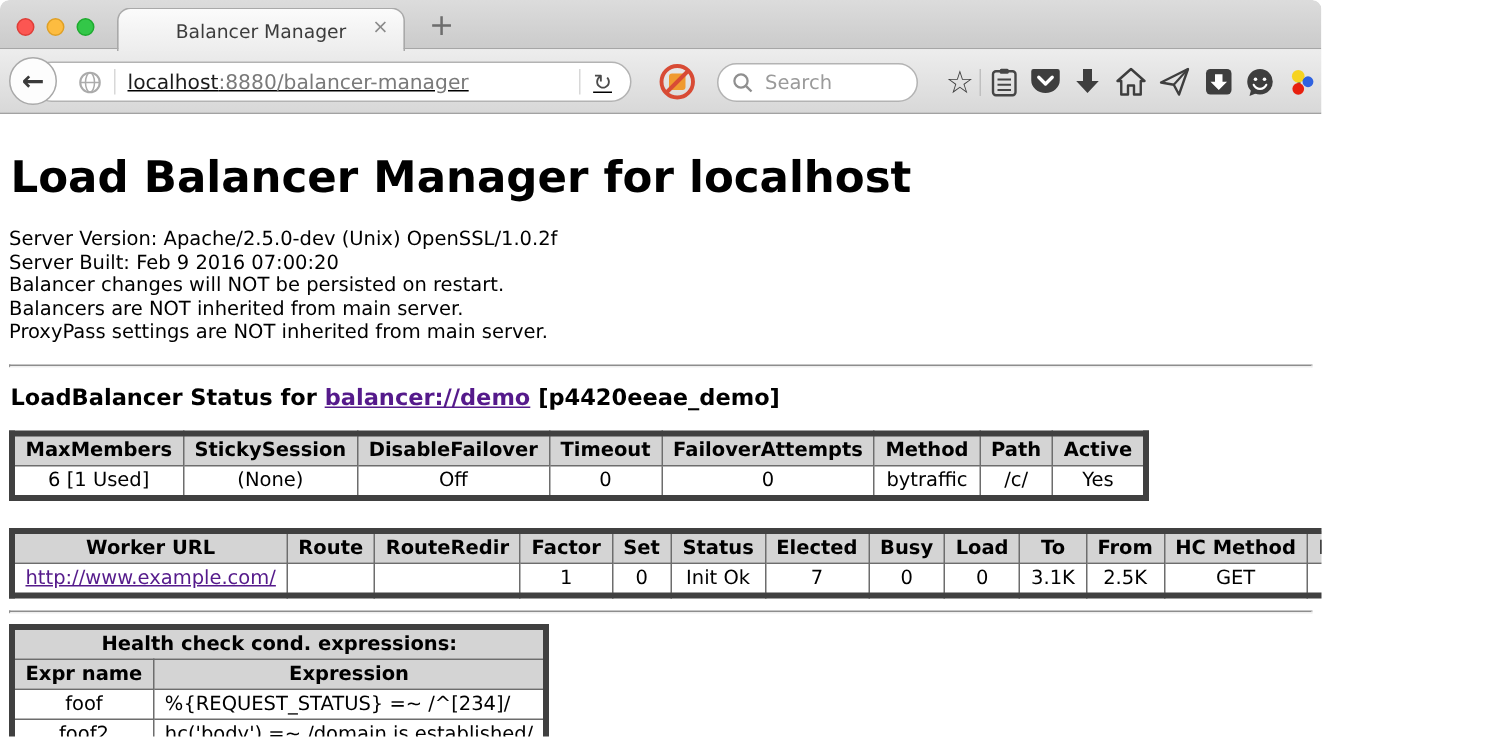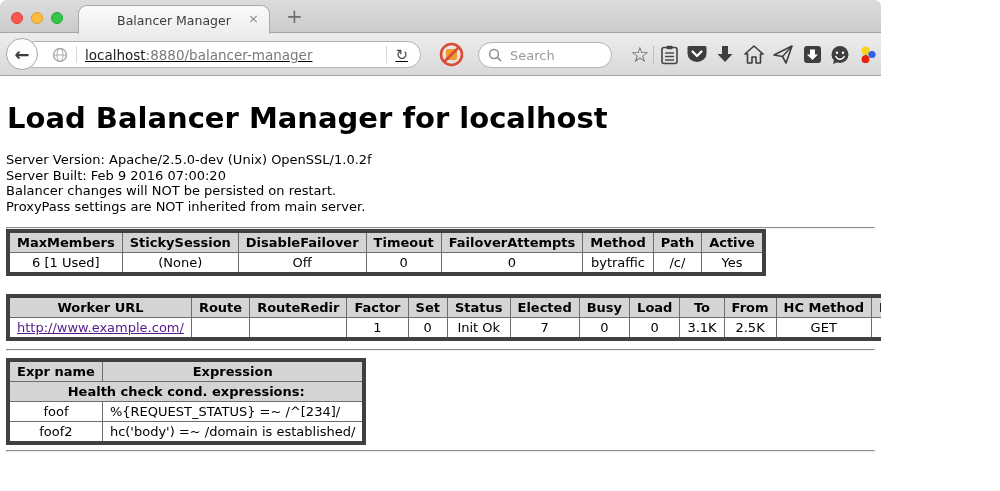--- a/index.html
+++ b/index.html
@@ -258,25 +258,27 @@
     </div>
   </div>
 
   <div class="content">
     <div class="page-title">Load Balancer Manager for localhost</div>
 
     <div class="info">
       <div>Server Version: Apache/2.5.0-dev (Unix) OpenSSL/1.0.2f</div>
       <div>Server Built: Feb 9 2016 07:00:20</div>
       <div>Balancer changes will NOT be persisted on restart.</div>
+      <div>Balancers are NOT inherited from main server.</div>
       <div>ProxyPass settings are NOT inherited from main server.</div>
     </div>
 
     <hr class="rule">
 
+    <div class="status-line"><span>LoadBalancer Status for </span><a href="#">balancer://demo</a><span> [p4420eeae_demo]</span></div>
 
     <table class="lb" id="balancer-table">
       <tbody>
           <tr>
         <th>MaxMembers</th>
         <th>StickySession</th>
         <th>DisableFailover</th>
         <th>Timeout</th>
         <th>FailoverAttempts</th>
         <th>Method</th>
@@ -333,25 +335,25 @@
 
       </tr>
     </tbody>
       </table>
 
     <hr class="rule mid">
 
     <table class="lb" id="health-table">
       <tbody>
           <tr>
+        <th colspan="2">Health check cond. expressions:</th>
+      </tr>
+      <tr>
         <th>Expr name</th>
         <th>Expression</th>
-      </tr>
-      <tr>
-        <th colspan="2">Health check cond. expressions:</th>
       </tr>
       <tr>
         <td class="name">foof</td>
         <td class="expr">%{REQUEST_STATUS} =~ /^[234]/</td>
       </tr>
       <tr>
         <td class="name">foof2</td>
         <td class="expr">hc('body') =~ /domain is established/</td>
       </tr>
     </tbody>

